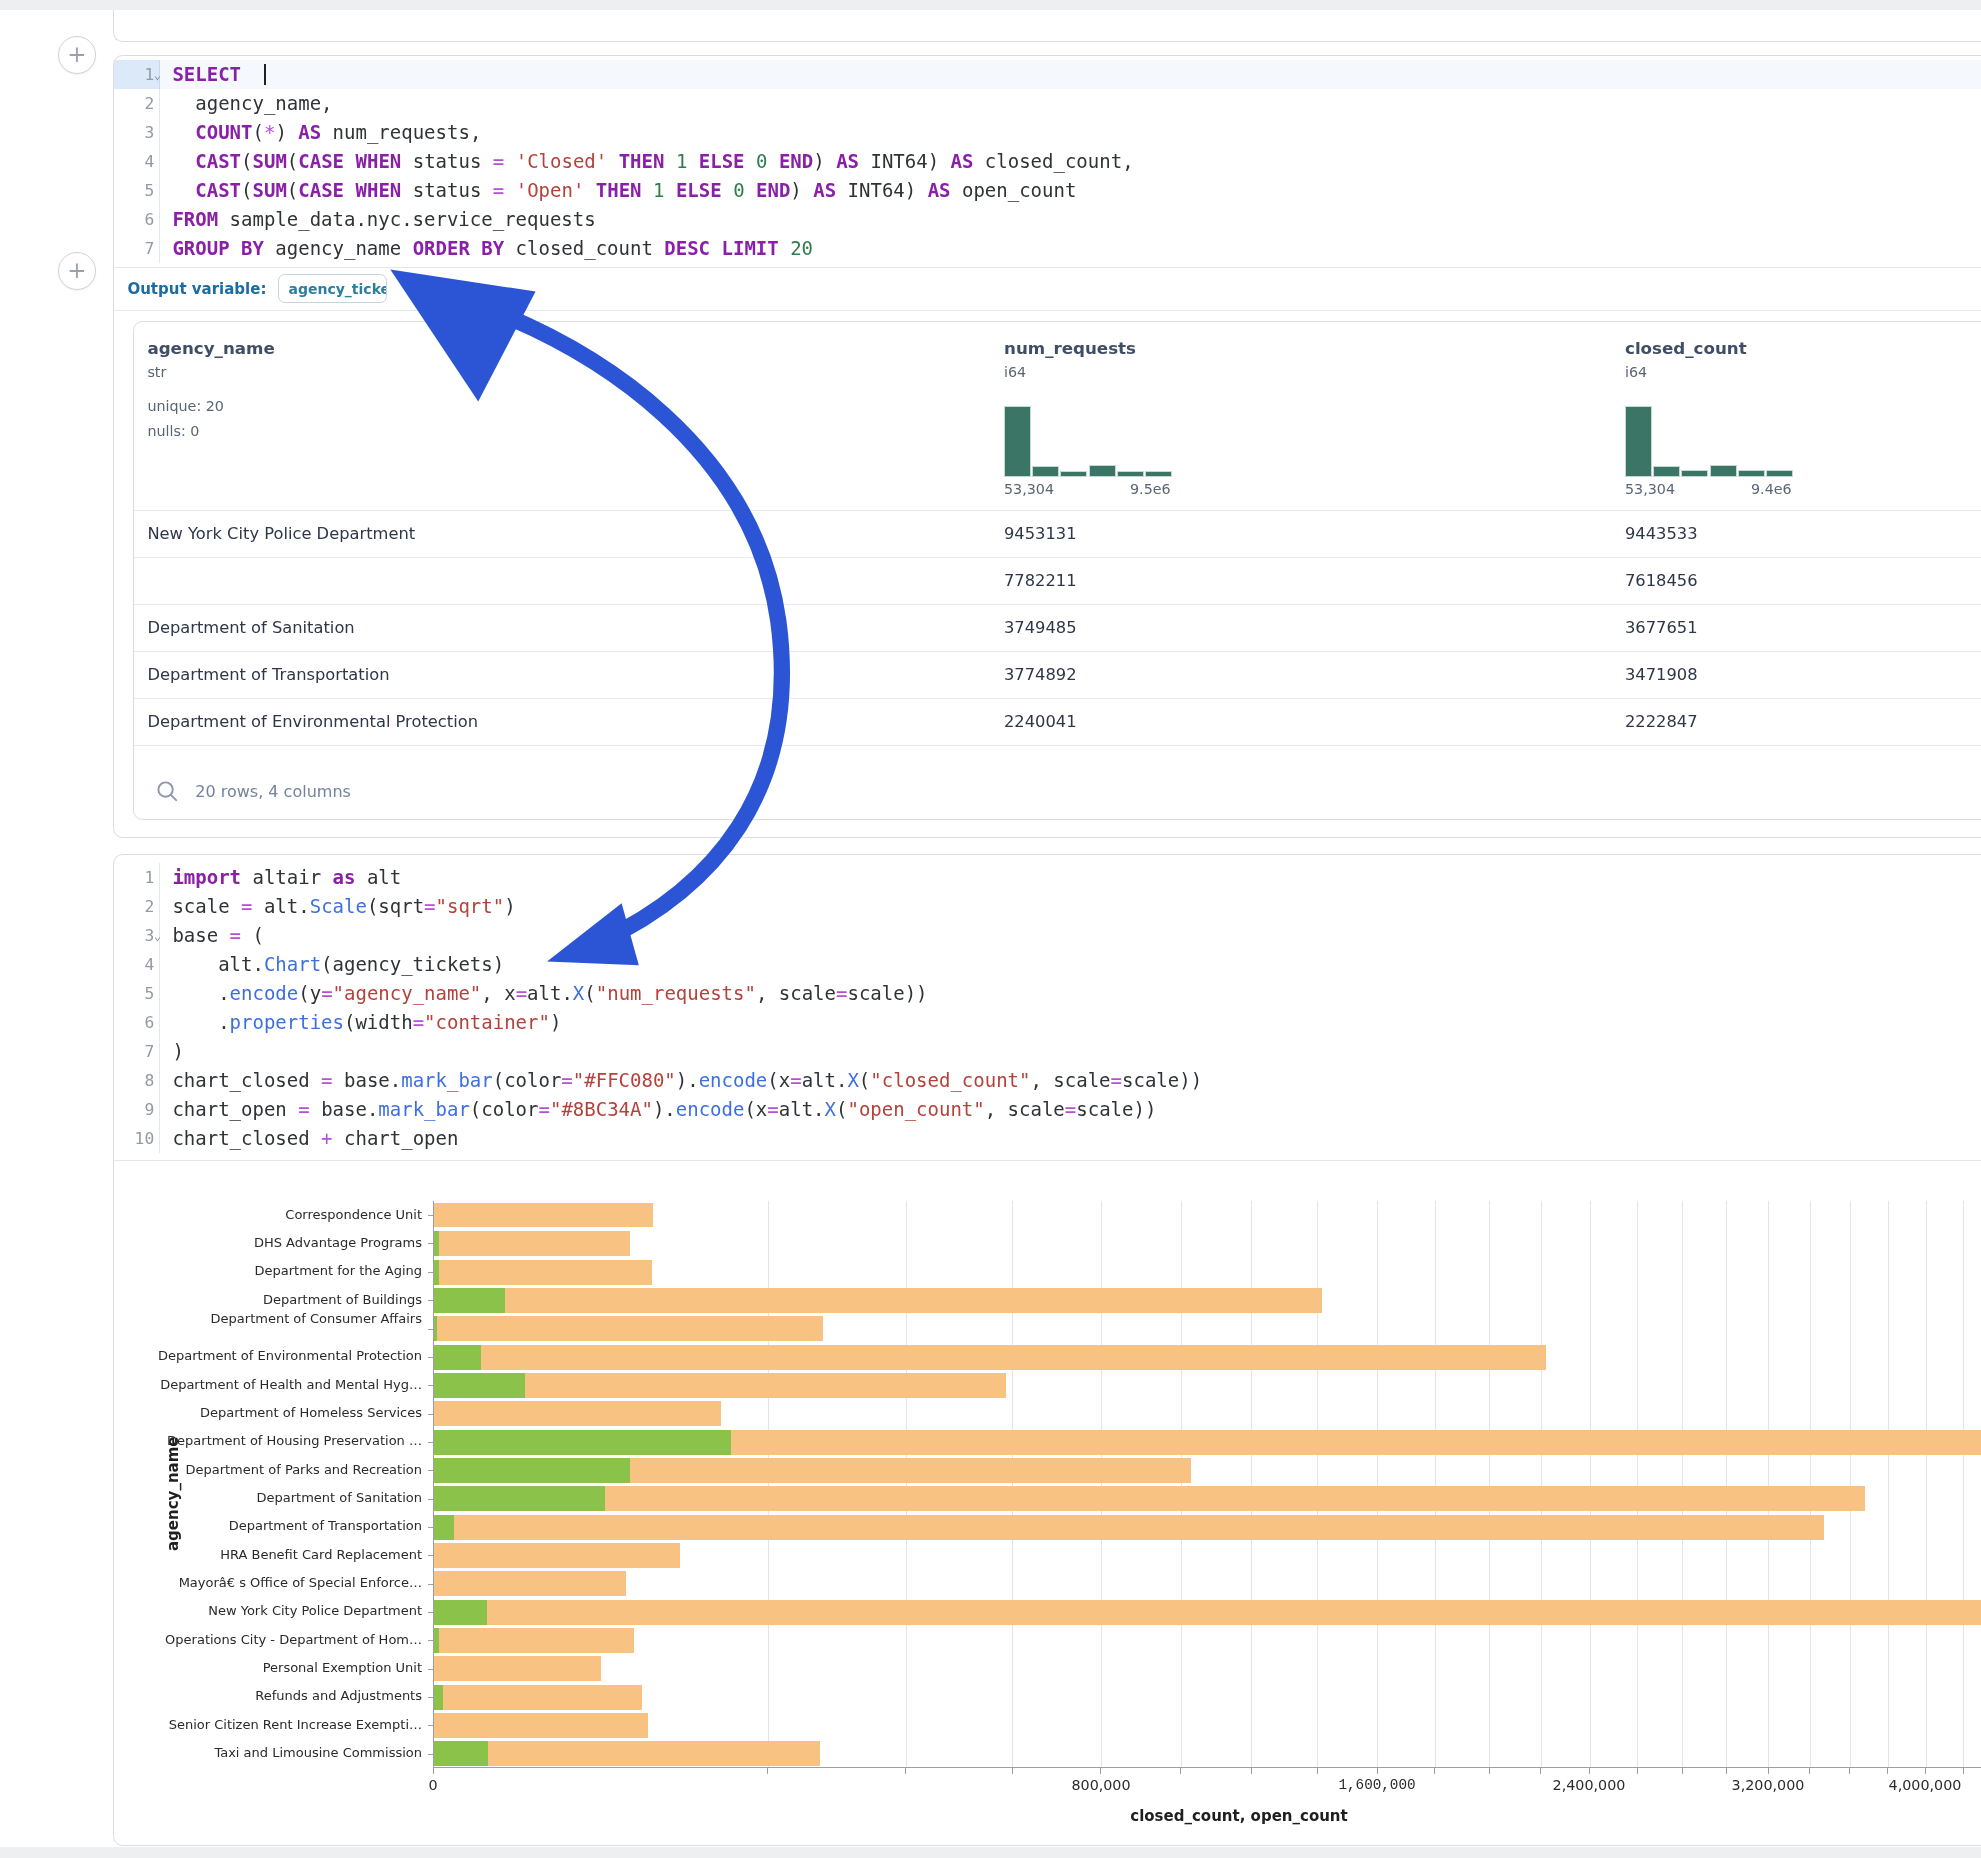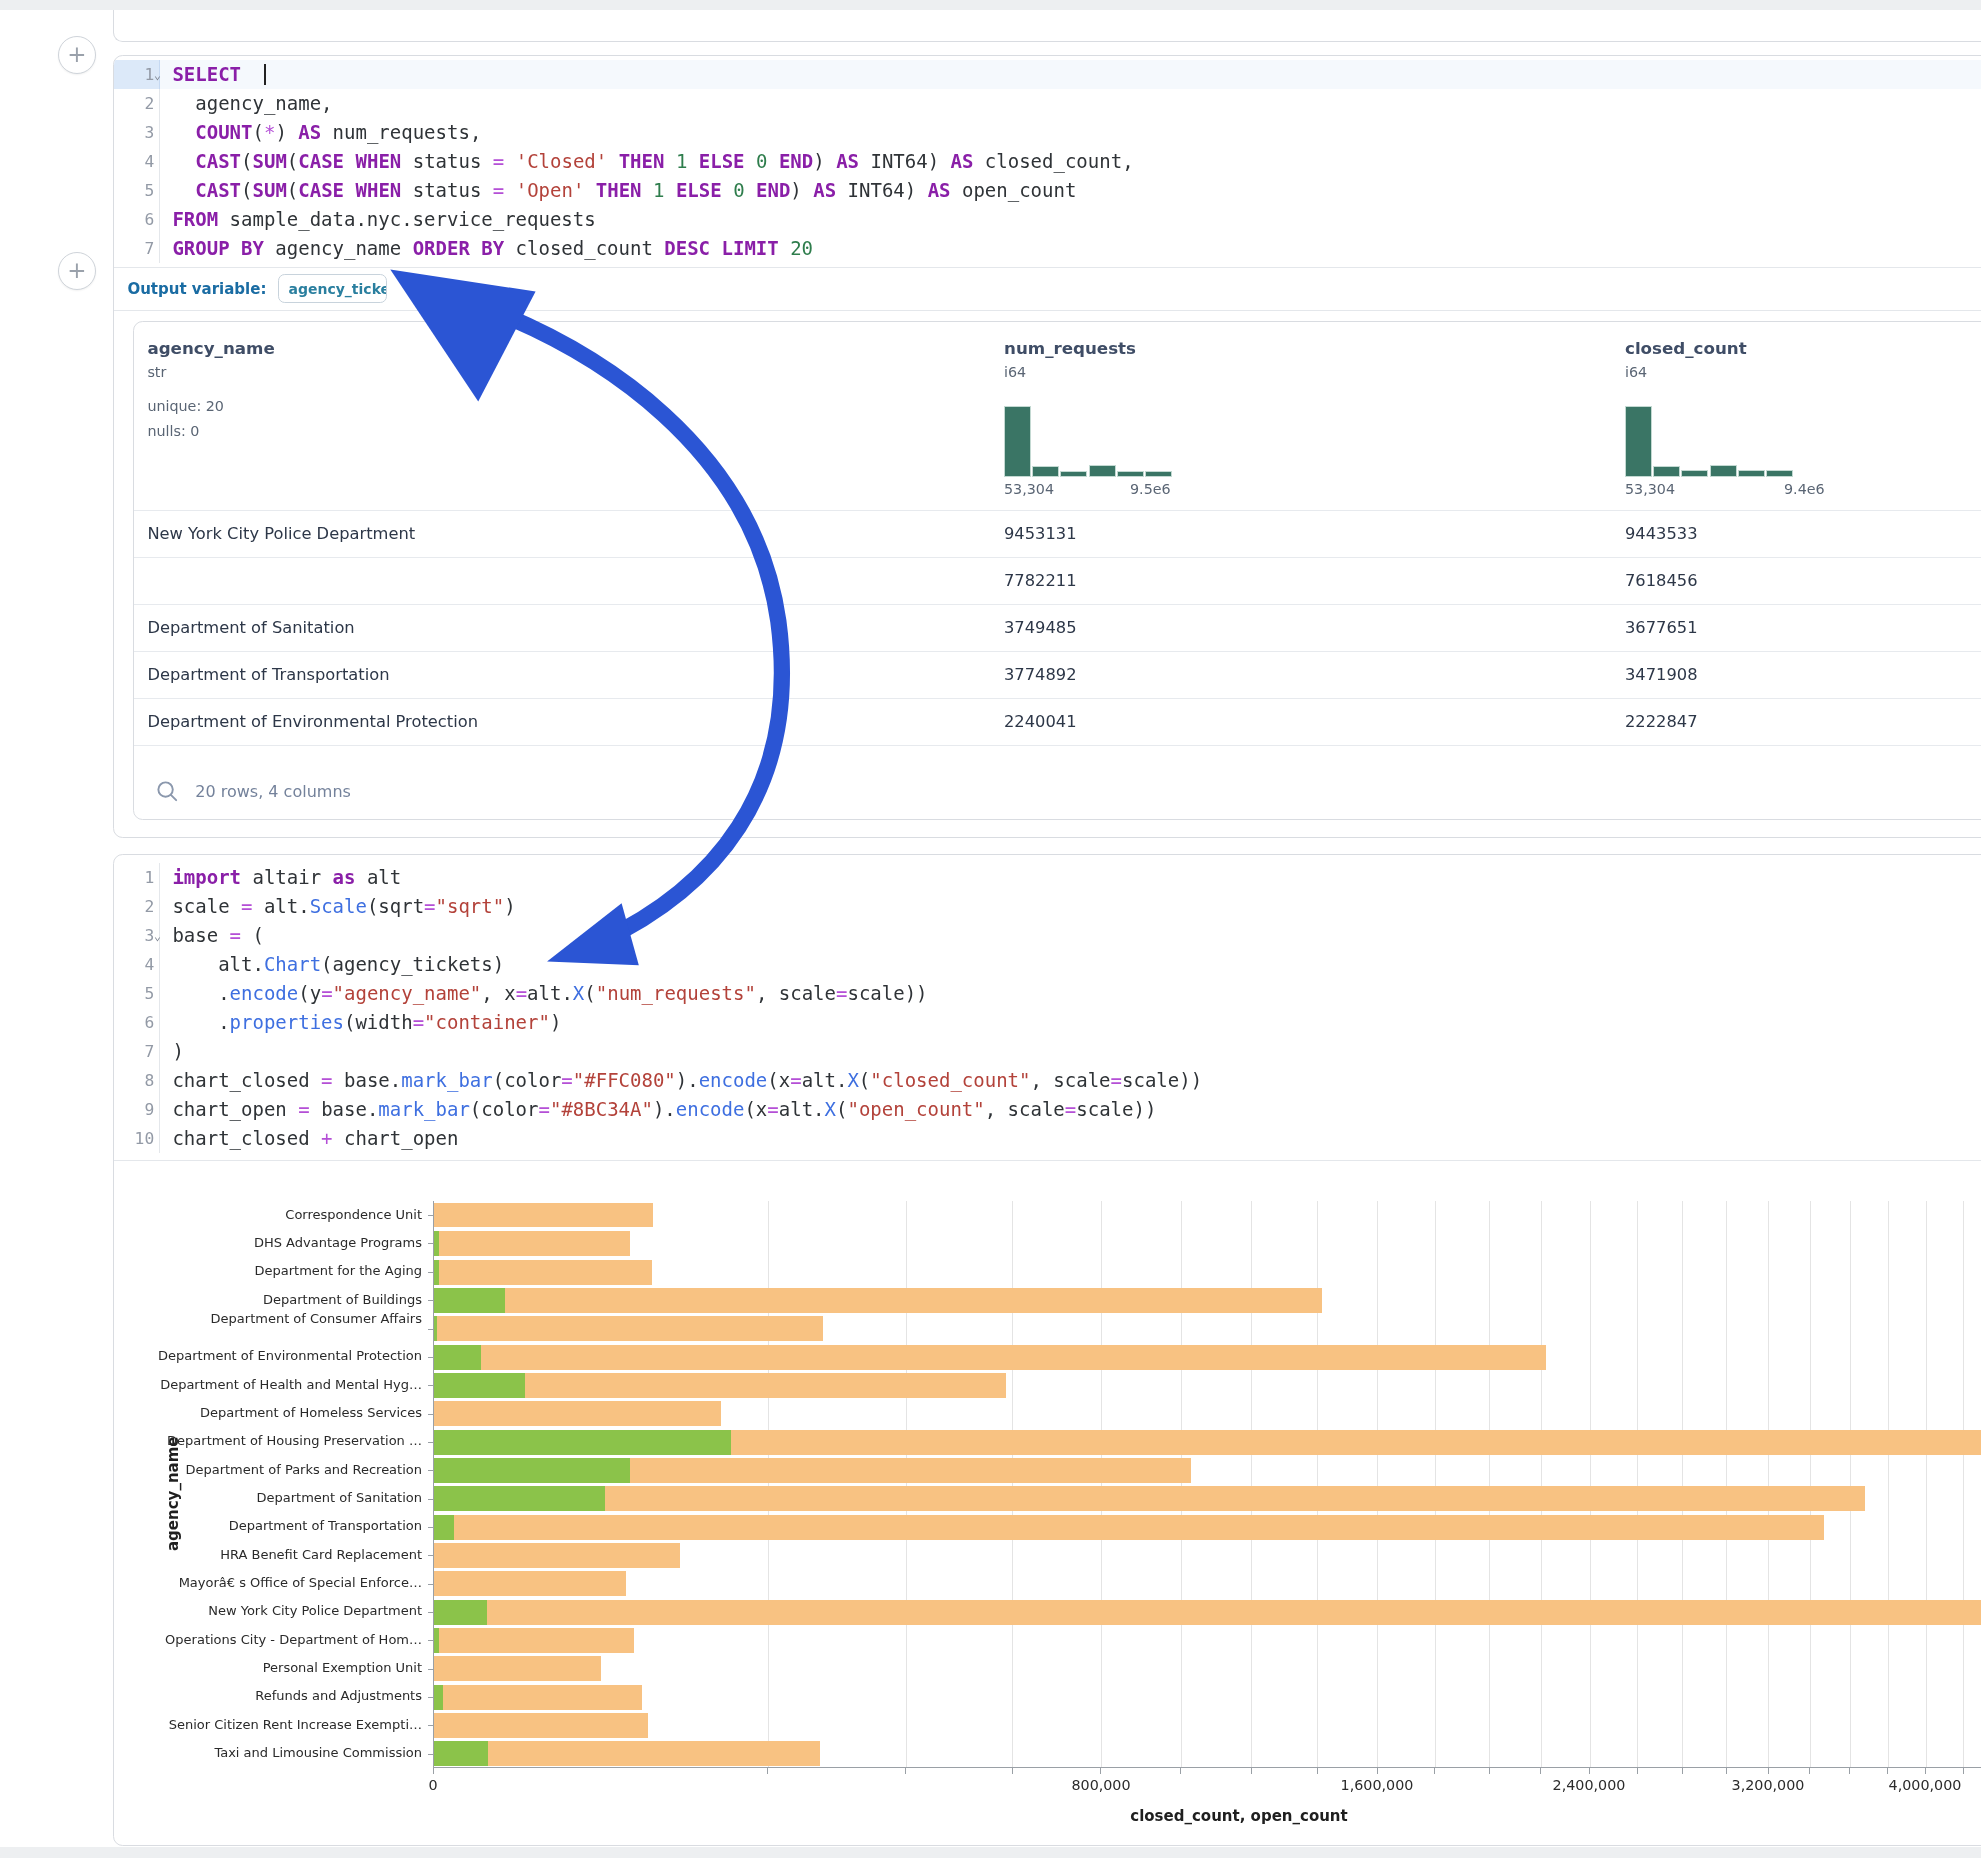--- a/index.html
+++ b/index.html
@@ -146,21 +146,21 @@
           <div class="th-type" style="left: 1491px;">i64</div>
           <div class="hist" style="left: 1491px;">
             <div class="hbar" style="left: 0px; width: 27px; height: 71px; background: rgb(58, 117, 101);"></div>
             <div class="hbar" style="left: 28px; width: 27px; height: 11.5px; background: rgb(58, 117, 101);"></div>
             <div class="hbar" style="left: 56px; width: 27px; height: 6.7px; background: rgb(58, 117, 101);"></div>
             <div class="hbar" style="left: 85px; width: 27px; height: 12.4px; background: rgb(58, 117, 101);"></div>
             <div class="hbar" style="left: 113px; width: 27px; height: 6.7px; background: rgb(58, 117, 101);"></div>
             <div class="hbar" style="left: 141px; width: 27px; height: 6.7px; background: rgb(58, 117, 101);"></div>
           </div>
           <div class="hist-lab" style="left: 1491px;">53,304</div>
-          <div class="hist-lab" style="left: 1617px; margin-left: 33px;">9.4e6</div>
+          <div class="hist-lab" style="left: 1617px;">9.4e6</div>
         </div>
       <div id="thead-sep"></div>
       <div id="table-rows">
           <div class="t-row" style="top: 188px;">
             <div class="t-cell colx-1">New York City Police Department</div>
             <div class="t-cell colx-2">9453131</div>
             <div class="t-cell colx-3">9443533</div>
           </div>
           <div class="t-row" style="top: 235px;">
             <div class="t-cell colx-2">7782211</div>
@@ -354,21 +354,21 @@
         <div class="xtick" style="left: 1568px;"></div>
         <div class="xtick" style="left: 1612px;"></div>
         <div class="xtick" style="left: 1654px;"></div>
         <div class="xtick" style="left: 1695px;"></div>
         <div class="xtick" style="left: 1735px;"></div>
         <div class="xtick" style="left: 1773px;"></div>
         <div class="xtick" style="left: 1811px;"></div>
         <div class="xtick" style="left: 1849px;"></div>
         <div class="xlab" style="left: 319px;">0</div>
         <div class="xlab" style="left: 987px;">800,000</div>
-        <div class="xlab" style="left: 1263px;">1,600,000</div>
+        <div class="xlab" style="left: 1263px; font-family: Liberation Mono, monospace;">1,600,000</div>
         <div class="xlab" style="left: 1475px;">2,400,000</div>
         <div class="xlab" style="left: 1654px;">3,200,000</div>
         <div class="xlab" style="left: 1811px;">4,000,000</div>
       </div>
   </div>
 
   <svg id="arrow-overlay" width="1982" height="1858" viewBox="0 0 2073 1944">
     <path d="M 452 303 C 640 360, 790 480, 814 650 C 838 830, 742 932, 626 986" fill="none" stroke="#2b55d4" stroke-width="17" stroke-linecap="round"></path>
     <polygon points="408,282 560,305 500,420" fill="#2b55d4"></polygon>
     <polygon points="572,1006 650,945 668,1010" fill="#2b55d4"></polygon>

